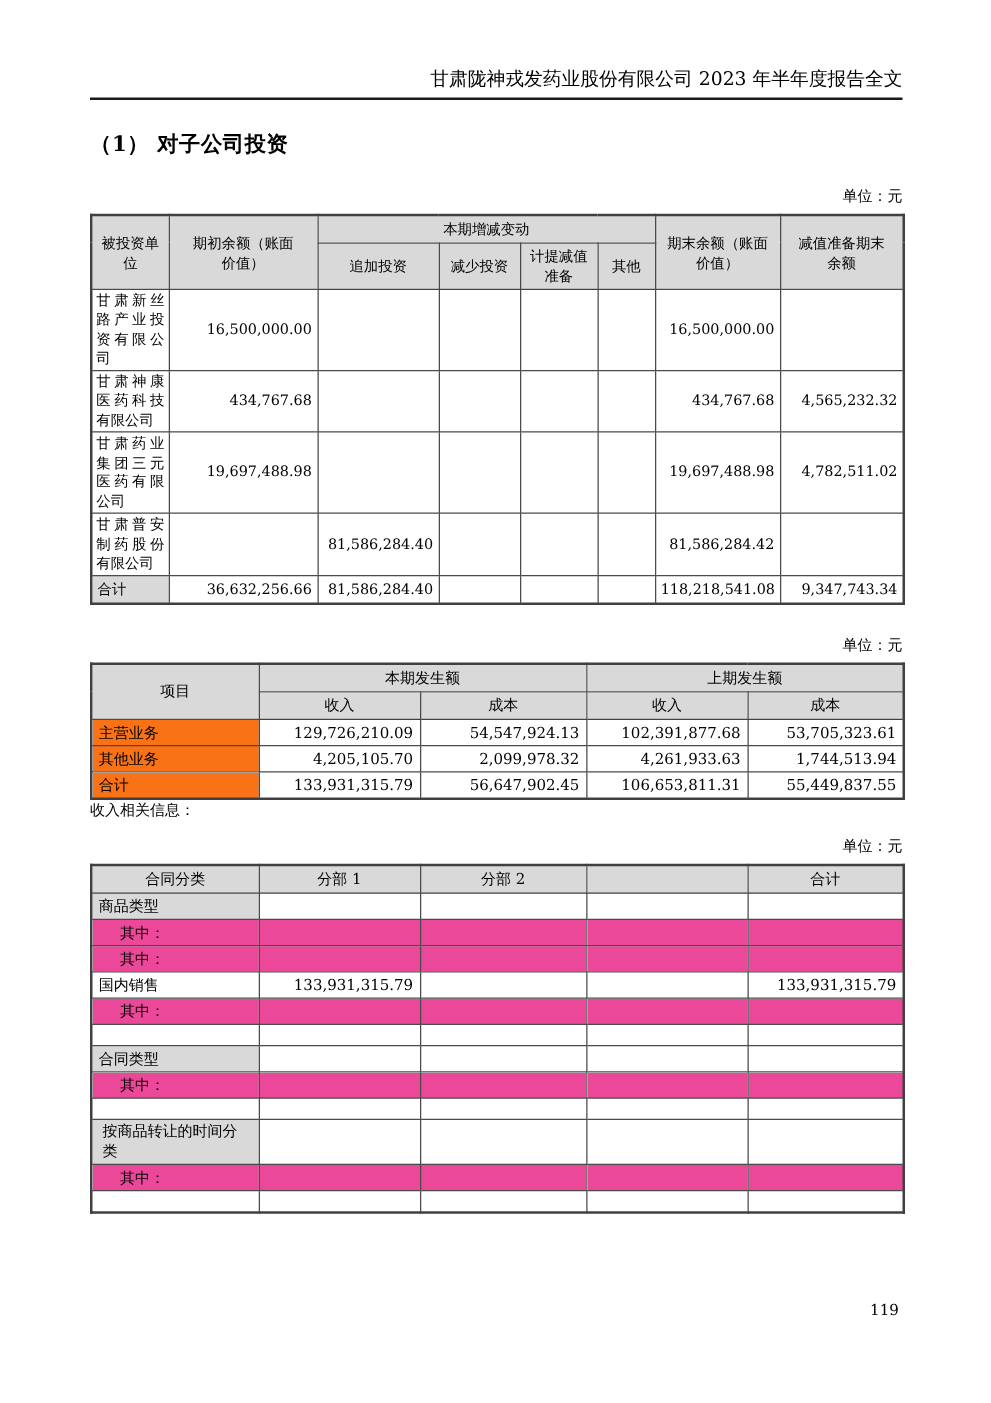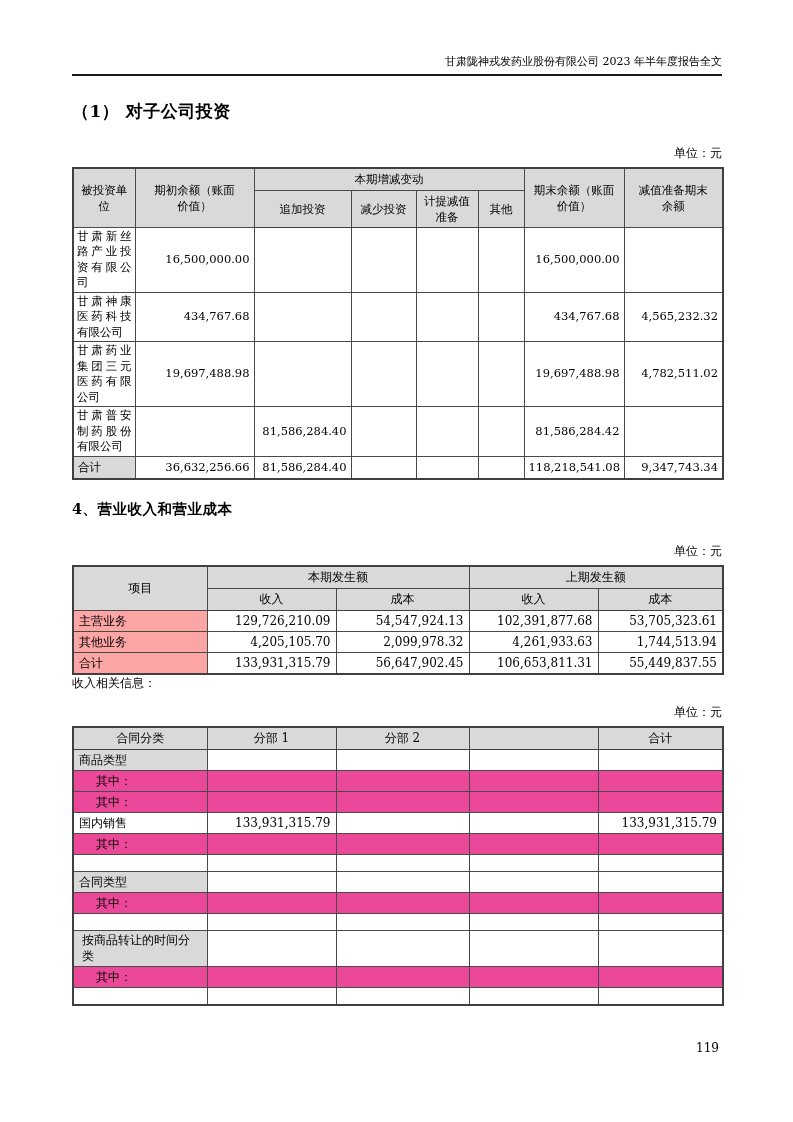--- a/index.html
+++ b/index.html
@@ -8,21 +8,21 @@
     width:793px; height:1122px;
     font-family:"DejaVu Serif","Liberation Serif",serif;
     color:#000;
   }
   .page { position:relative; width:793px; height:1122px; overflow:hidden; }
   .content { width:650px; margin-left:72px; }
 
   .doc-header {
     margin-top:54px;
     text-align:right;
-    font-size:11px;
+    font-size:15px;
     padding-bottom:5px;
     border-bottom:2px solid #1a1a1a;
   }
 
   .sec-title { margin-top:24px; font-size:17px; font-weight:bold; letter-spacing:0.5px; }
   .sec-title2 { margin-top:20px; font-size:14.5px; font-weight:bold; letter-spacing:0.5px; }
   .unit { text-align:right; font-size:12px; margin-top:22px; margin-bottom:5px; }
   .unit2 { margin-top:24px; }
   .unit3 { margin-top:12px; }
   .note { font-size:12px; }
@@ -56,21 +56,21 @@
   #t1 tr.hrow2 { height:35px; }
   #t1 tr.total { height:23px; }
 
   .num { text-align:right; }
   .lbl { text-align:left; }
   .gray { background:#d9d9d9 !important; }
 
   
   #t2 tr.hrow { height:22px; }
   #t2 td { height:19px; }
-  #t2 td.lbl { background:#fca5a5; }
+  #t2 td.lbl { background:#f97316; }
 
   
   #t3 tr.hrow { height:23px; }
   #t3 td { height:17px; }
   #t3 tr.lg td, #t3 tr.ag td { height:20px; }
   #t3 tr.lg td:first-child { background:#d9d9d9; }
   #t3 tr.ag td { background:#ec4899; }
   #t3 td.ind { padding-left:22px; }
   #t3 td.wraplbl { padding:2px 8px; line-height:15.5px; }
 
@@ -163,21 +163,20 @@
           <td class="num">81,586,284.40</td>
           <td class="num"></td>
           <td class="num"></td>
           <td class="num"></td>
           <td class="num">118,218,541.08</td>
           <td class="num">9,347,743.34</td>
         </tr>
       </tbody>
     </table>
 
-    <div class="sec-title2">4、营业收入和营业成本</div>
 
     <div class="unit unit2">单位：元</div>
 
     <table class="t" id="t2">
       <colgroup>
         <col style="width:134px">
           <col style="width:129px">
           <col style="width:133px">
           <col style="width:129px">
           <col style="width:125px">

